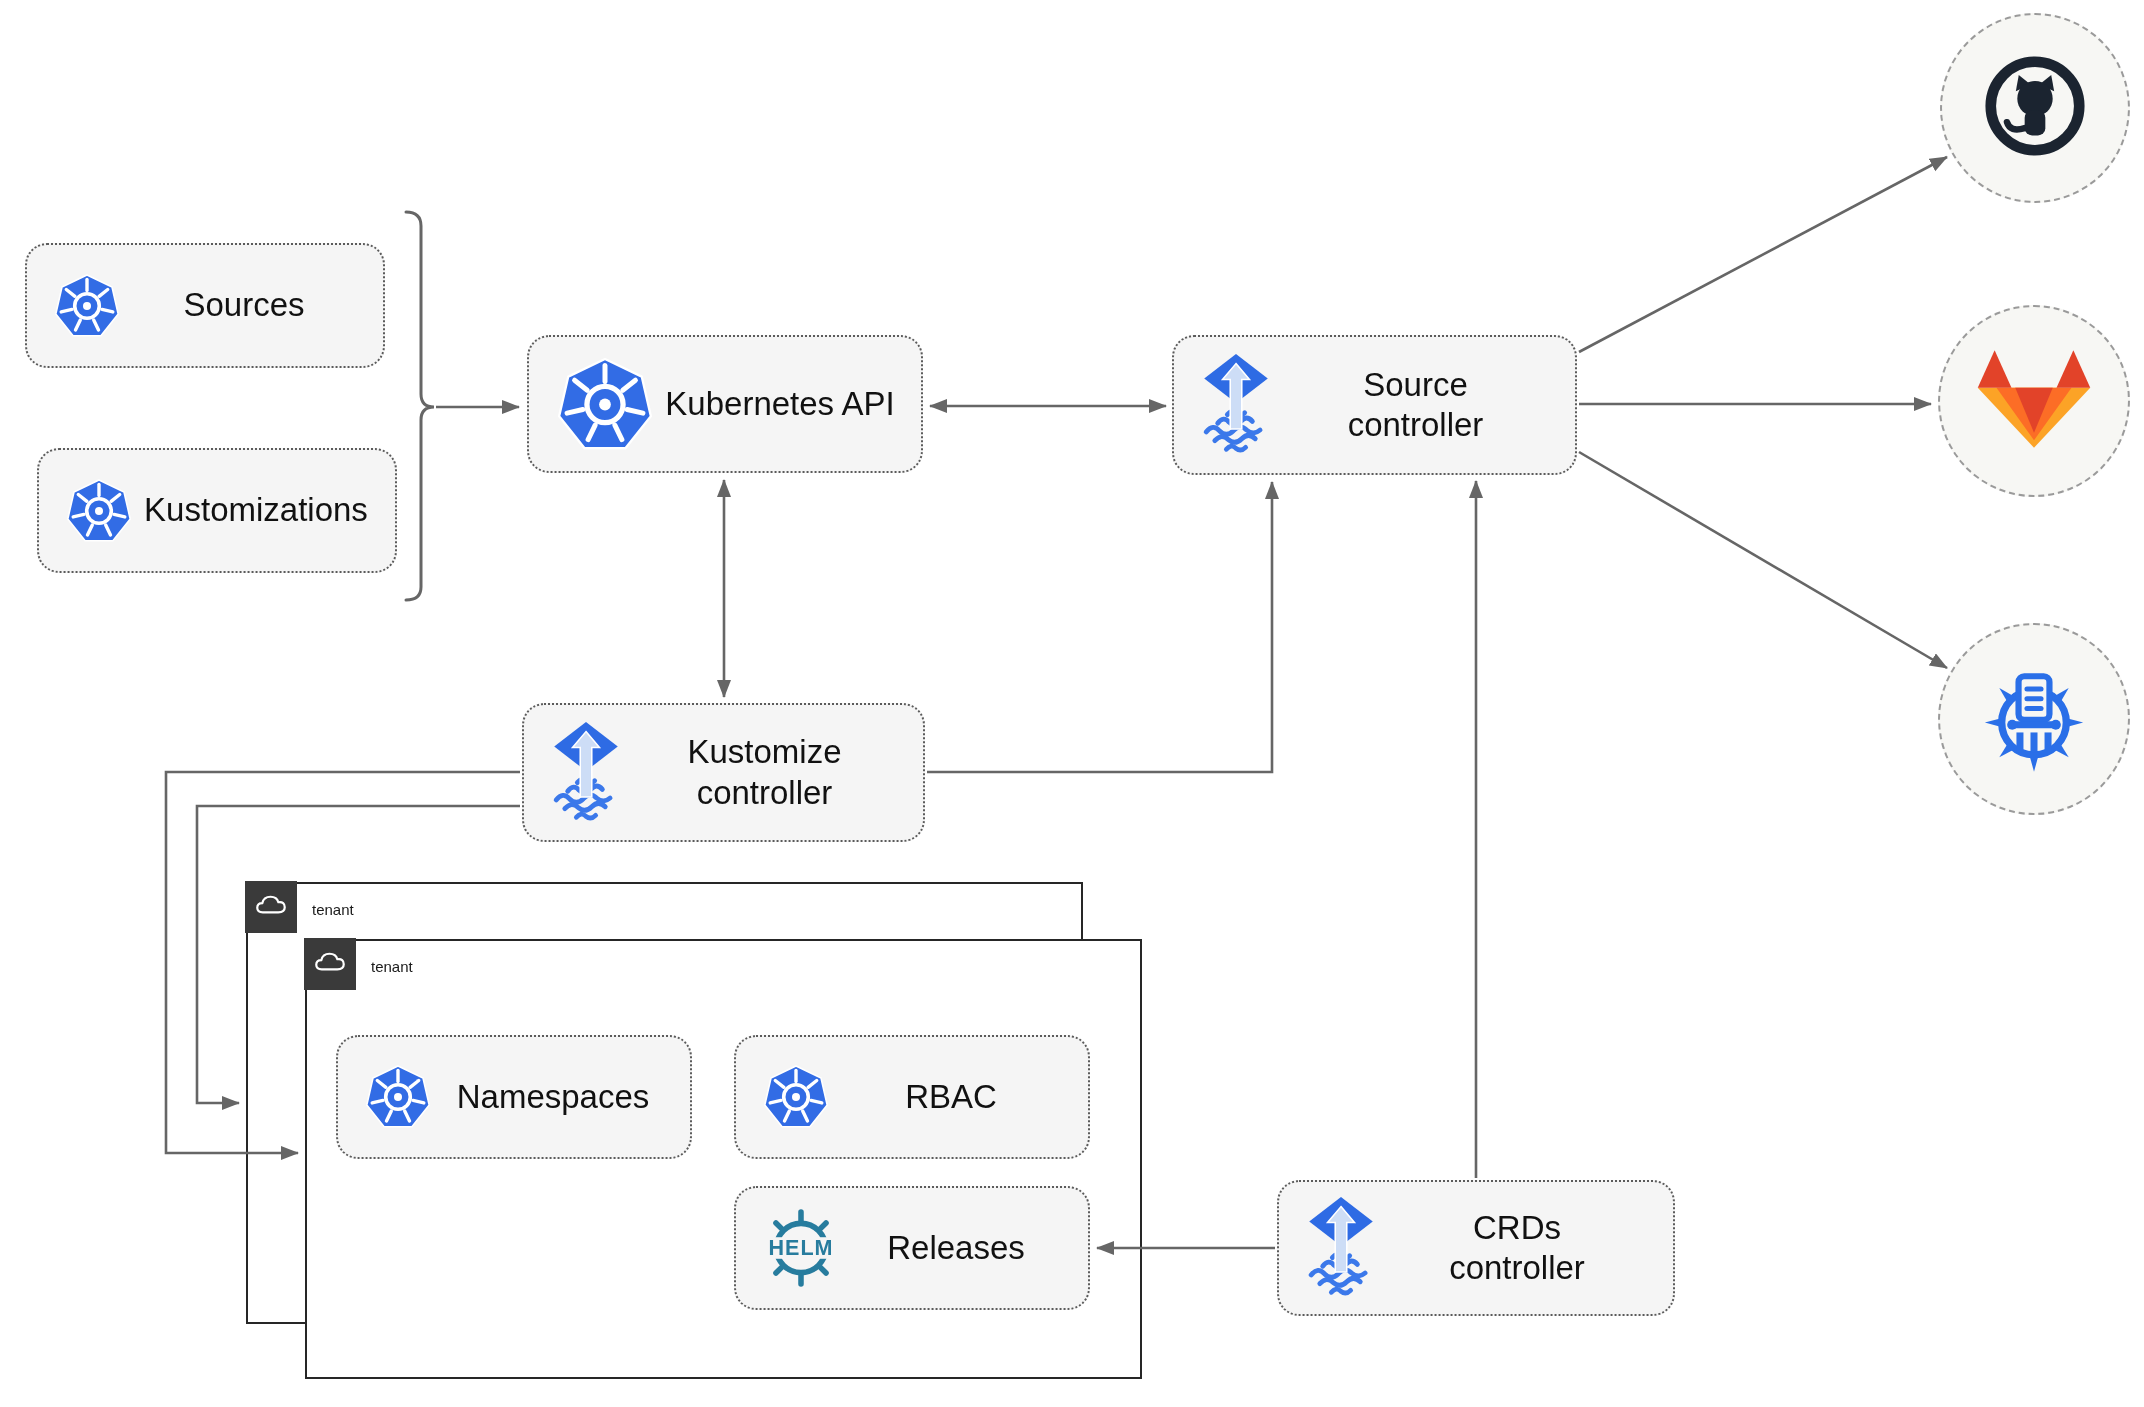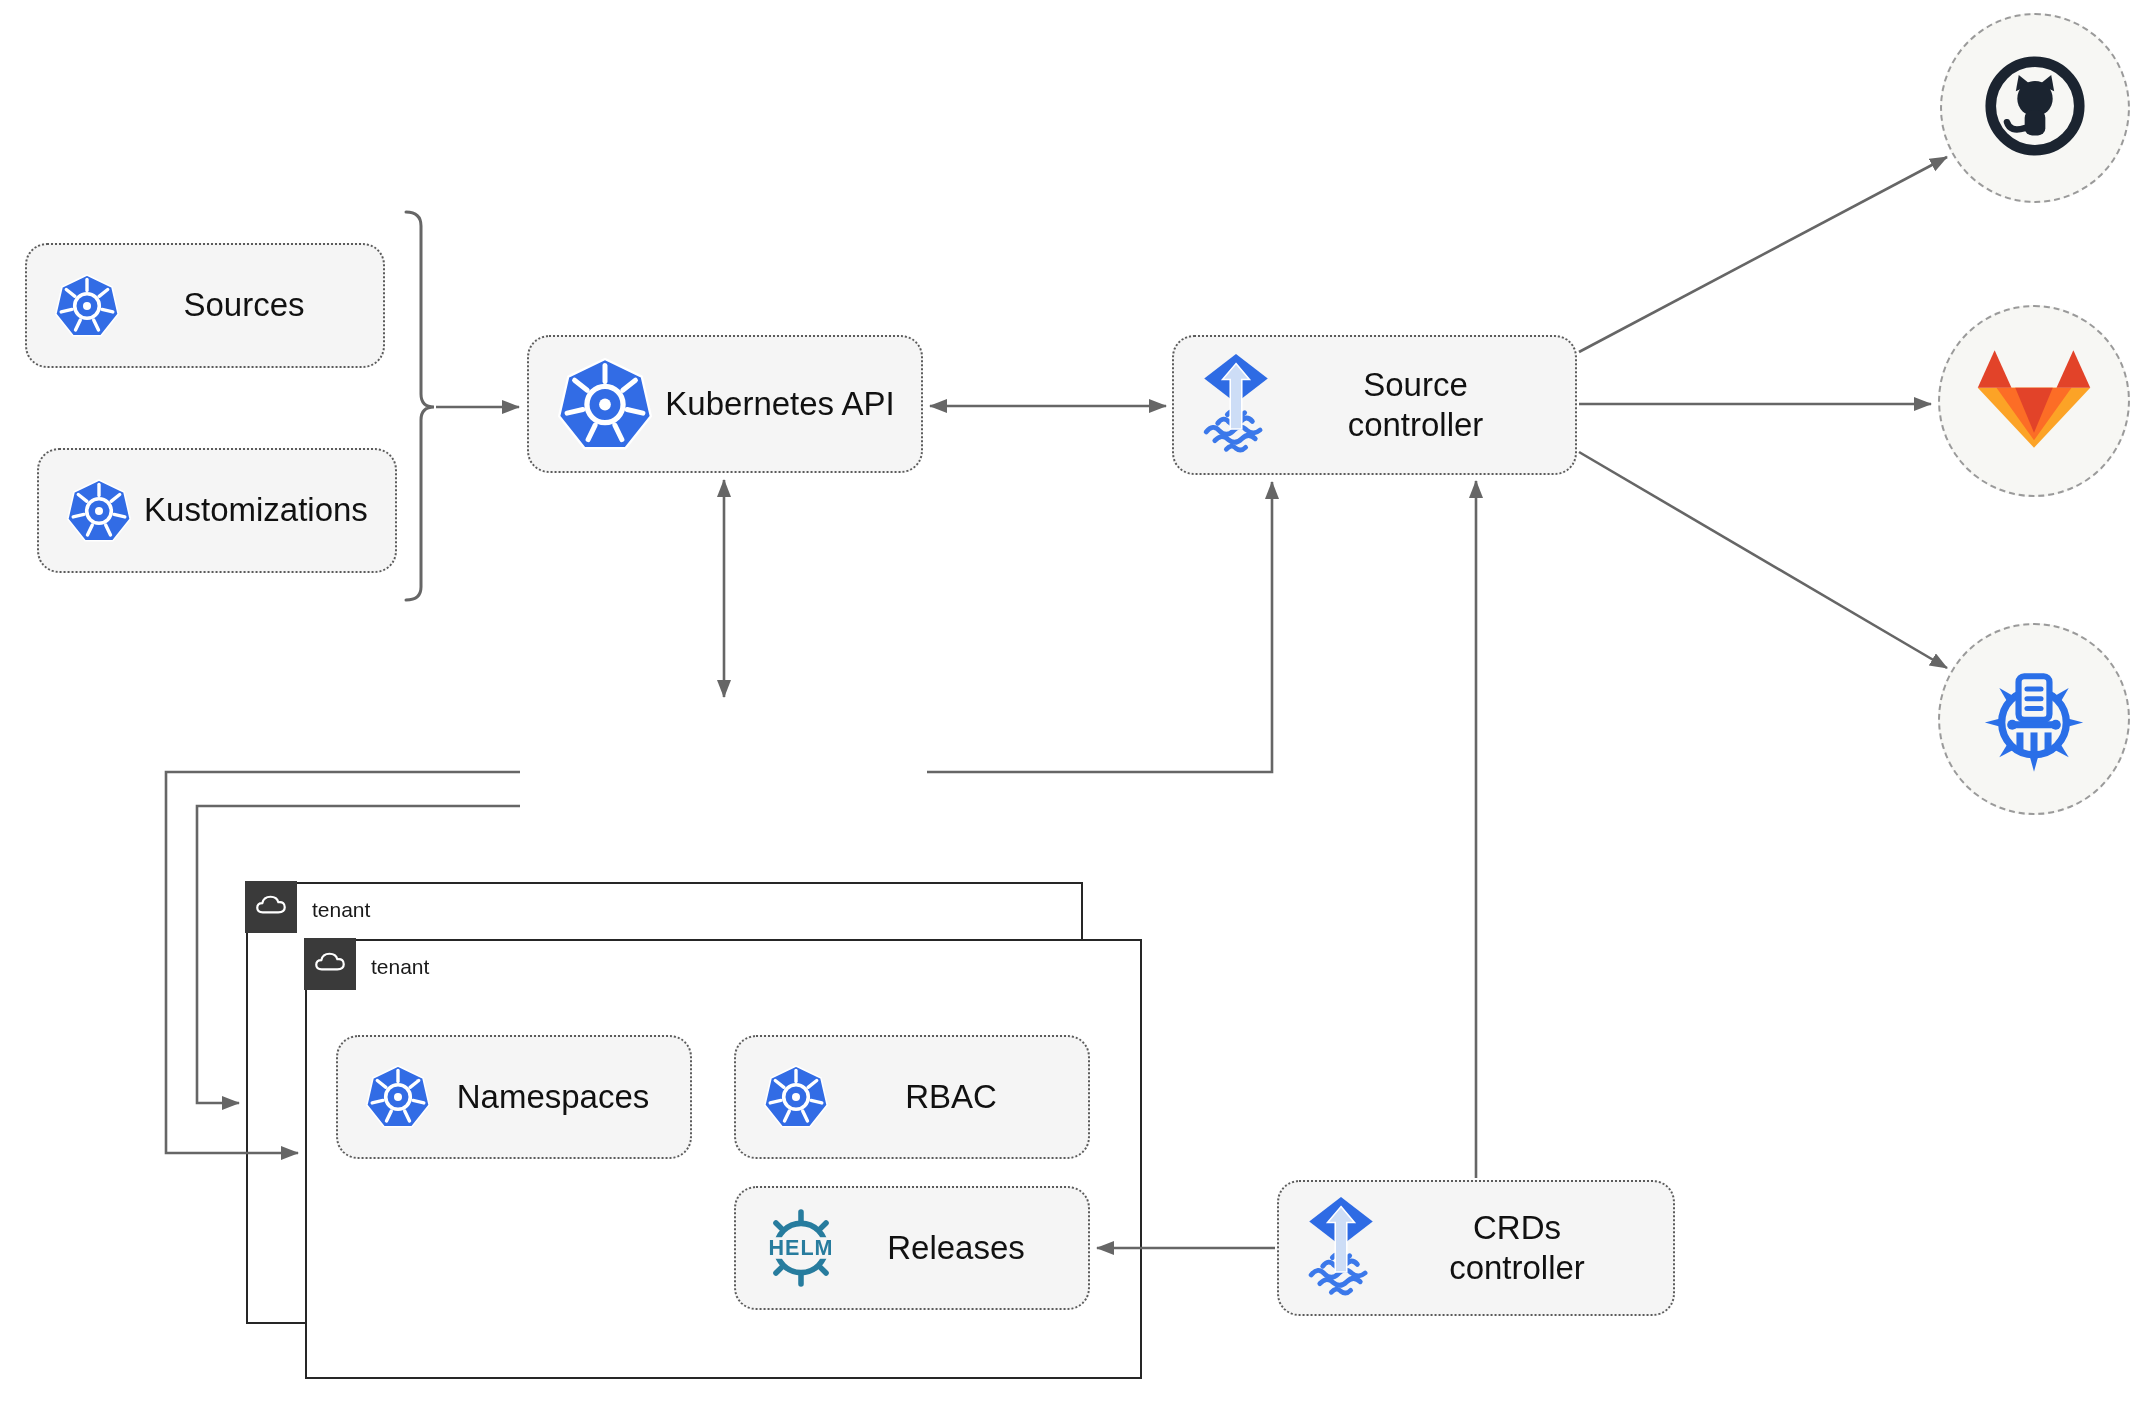--- a/index.html
+++ b/index.html
@@ -36,21 +36,21 @@
   #n-releases{left:734px;top:1186px;width:356px;height:124px;}
   .inner-node{z-index:3;}
 
   
   .tenant{position:absolute;background:#fff;border:2.6px solid var(--tenant-border);box-sizing:border-box;}
   #t-back{left:246px;top:882px;width:837px;height:442px;z-index:1;}
   #t-front{left:305px;top:939px;width:837px;height:440px;z-index:2;}
   .tenant-badge{position:absolute;left:-2.6px;top:-2.6px;width:52px;height:52px;background:var(--badge-bg);
                 display:flex;align-items:center;justify-content:center;}
   .tenant-badge svg{width:32px;height:22px;}
-  .tenant-label{position:absolute;left:64px;top:0;height:52px;line-height:52px;font-size:21px;color:#1a1a1a;}
+  .tenant-label{position:absolute;left:64px;top:0;height:52px;line-height:52px;font-size:15px;color:#1a1a1a;}
 
   
   .endpoint{position:absolute;border:2.6px dashed var(--circle-border);border-radius:50%;
             background:var(--circle-fill);display:flex;align-items:center;justify-content:center;z-index:4;box-sizing:border-box;}
   #c-github{left:1940px;top:13px;width:190px;height:190px;}
   #c-gitlab{left:1938px;top:305px;width:192px;height:192px;}
   #c-registry{left:1938px;top:623px;width:192px;height:192px;}
   .endpoint svg{width:118px;height:118px;}
   #c-gitlab svg{width:120px;height:106px;}
 
@@ -178,20 +178,34 @@
   <path class="flux-wave" stroke-width="5" d="M25 64 q5 -6 9 -1 q4 4 9 -1"></path>
   <path class="flux-wave" stroke-width="5" d="M15 73 q6 -8 12 -1 q6 6 12 -1 q6 -7 12 0"></path>
   <path class="flux-wave" stroke-width="5" d="M3 82 q7 -9 14 -1 q7 7 14 0 q7 -8 14 -1 q7 6 14 0"></path>
   <path class="flux-wave" stroke-width="5" d="M12 91 q7 -8 14 -1 q7 6 14 -1 q7 -7 14 0"></path>
   <path class="flux-wave" stroke-width="5" d="M24 100 q5 -6 10 -1 q5 4 10 -1"></path>
   <path class="flux-tail" d="M34 11 L48 27.5 L40 27.5 L40 79 L28 79 L28 27.5 L20 27.5 Z"></path>
 </svg>
       </span>
     <span class="label">Source controller</span>
   </div>
+  <div class="node wrap" id="n-kustomize-ctrl">
+    <span class="icon icon-flux">
+        <svg viewBox="0 0 68 108">
+  <path class="f-flux" d="M34 1 L67 26.5 34 52 1 26.5 Z"></path>
+  <path class="flux-wave" stroke-width="5" d="M25 64 q5 -6 9 -1 q4 4 9 -1"></path>
+  <path class="flux-wave" stroke-width="5" d="M15 73 q6 -8 12 -1 q6 6 12 -1 q6 -7 12 0"></path>
+  <path class="flux-wave" stroke-width="5" d="M3 82 q7 -9 14 -1 q7 7 14 0 q7 -8 14 -1 q7 6 14 0"></path>
+  <path class="flux-wave" stroke-width="5" d="M12 91 q7 -8 14 -1 q7 6 14 -1 q7 -7 14 0"></path>
+  <path class="flux-wave" stroke-width="5" d="M24 100 q5 -6 10 -1 q5 4 10 -1"></path>
+  <path class="flux-tail" d="M34 11 L48 27.5 L40 27.5 L40 79 L28 79 L28 27.5 L20 27.5 Z"></path>
+</svg>
+      </span>
+    <span class="label">Kustomize controller</span>
+  </div>
   <div class="node wrap" id="n-helm-ctrl">
     <span class="icon icon-flux">
         <svg viewBox="0 0 68 108">
   <path class="f-flux" d="M34 1 L67 26.5 34 52 1 26.5 Z"></path>
   <path class="flux-wave" stroke-width="5" d="M25 64 q5 -6 9 -1 q4 4 9 -1"></path>
   <path class="flux-wave" stroke-width="5" d="M15 73 q6 -8 12 -1 q6 6 12 -1 q6 -7 12 0"></path>
   <path class="flux-wave" stroke-width="5" d="M3 82 q7 -9 14 -1 q7 7 14 0 q7 -8 14 -1 q7 6 14 0"></path>
   <path class="flux-wave" stroke-width="5" d="M12 91 q7 -8 14 -1 q7 6 14 -1 q7 -7 14 0"></path>
   <path class="flux-wave" stroke-width="5" d="M24 100 q5 -6 10 -1 q5 4 10 -1"></path>
   <path class="flux-tail" d="M34 11 L48 27.5 L40 27.5 L40 79 L28 79 L28 27.5 L20 27.5 Z"></path>

